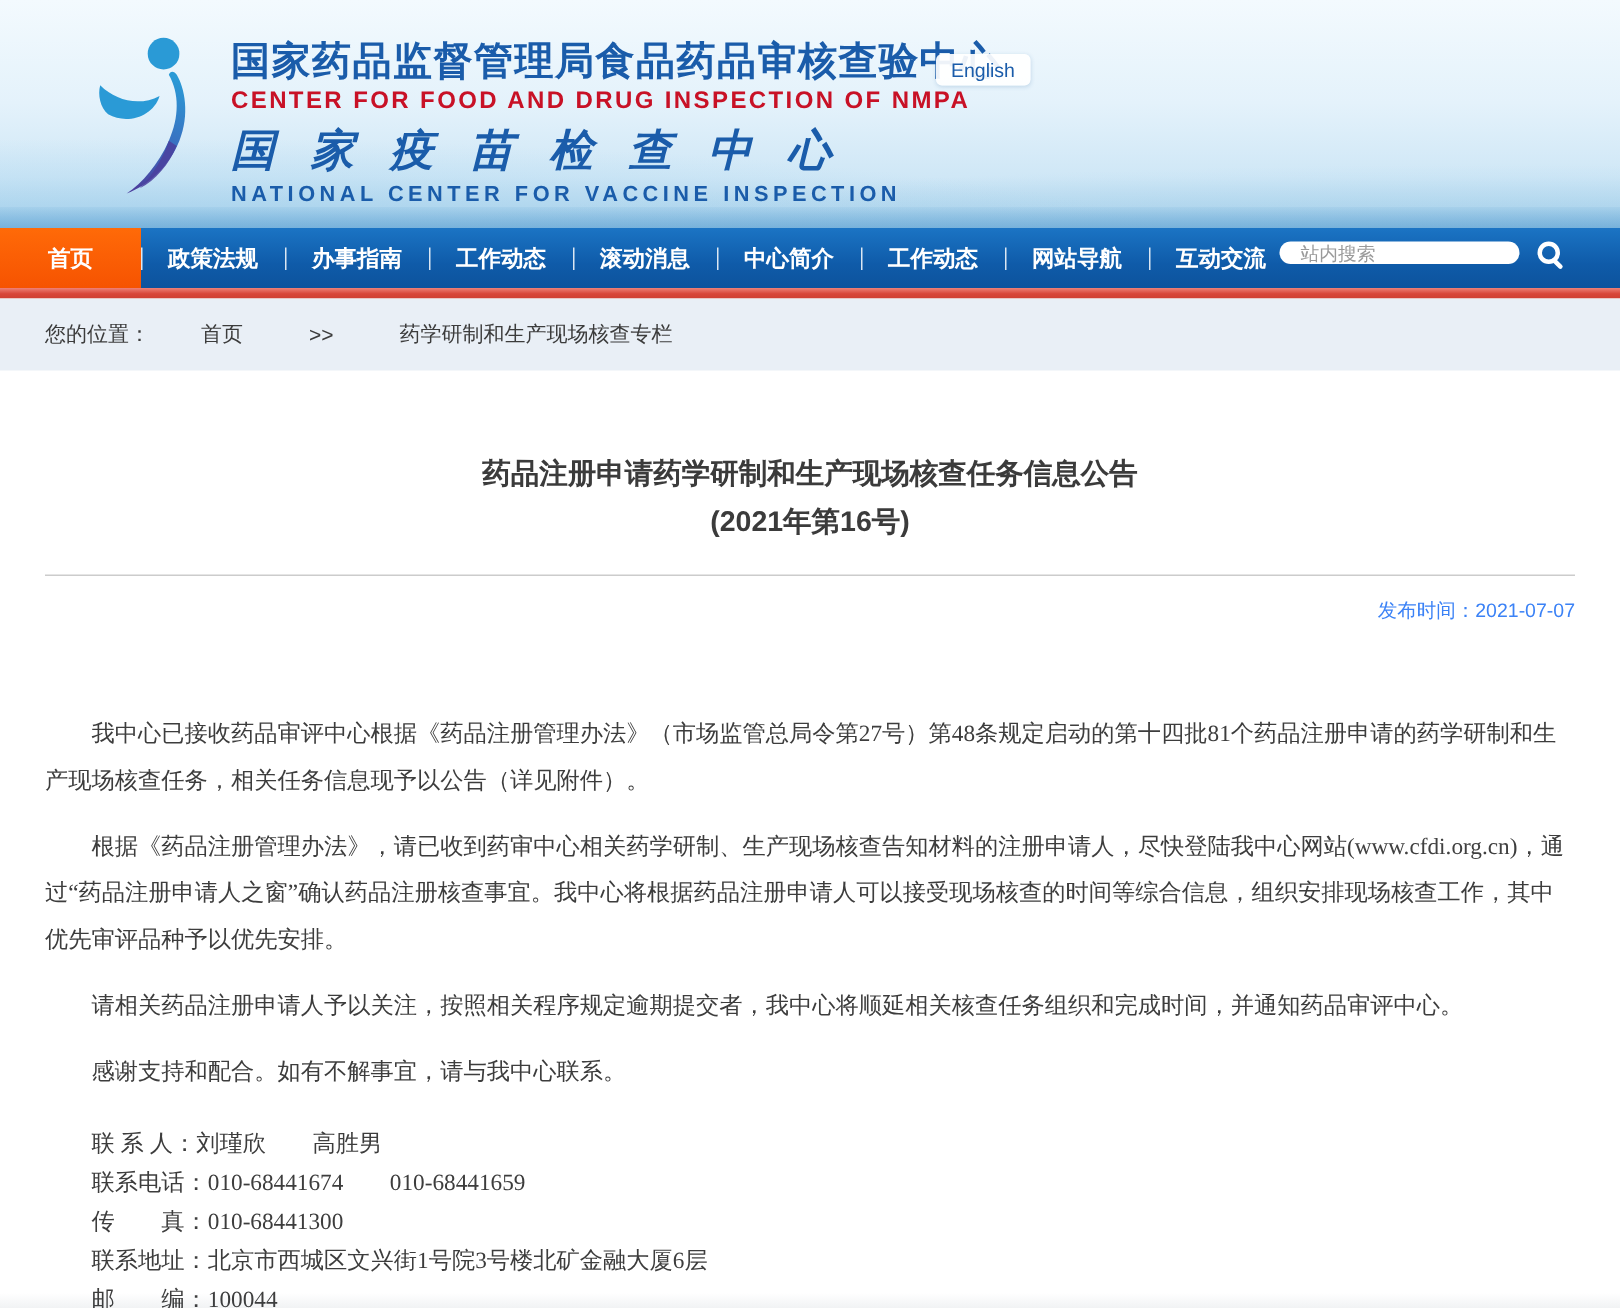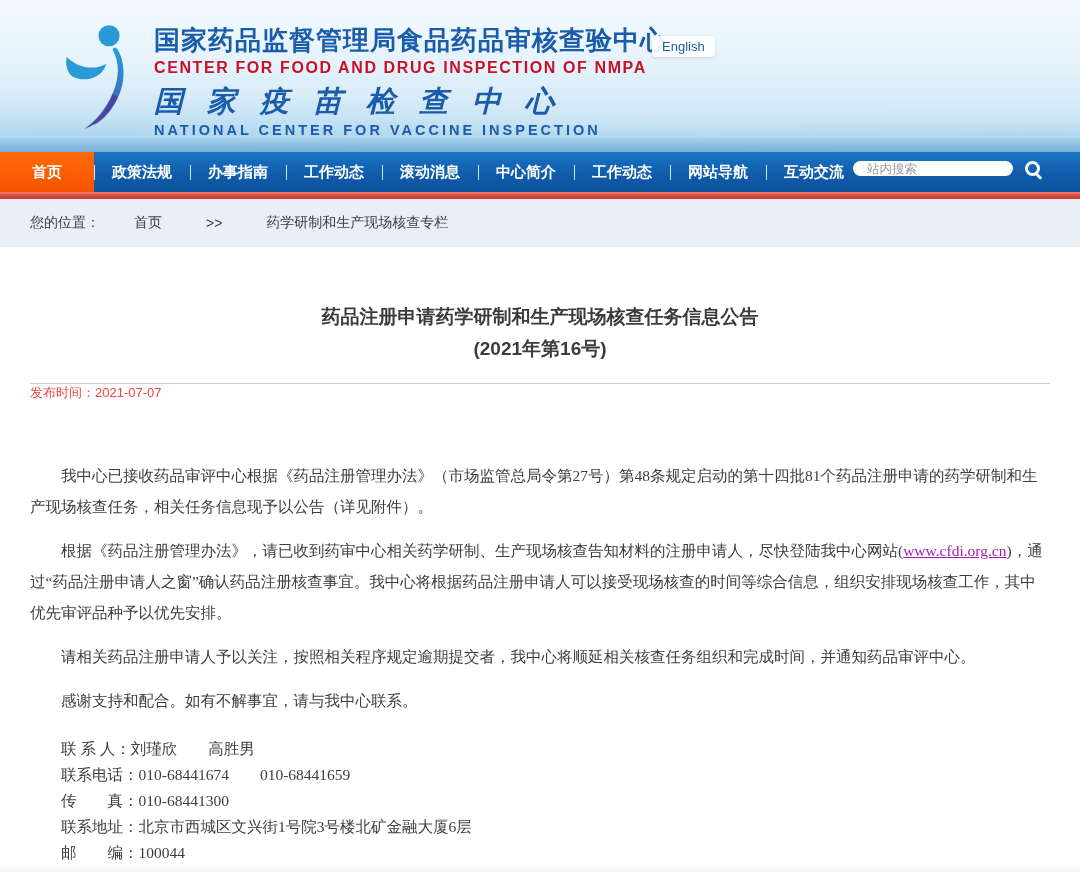--- a/index.html
+++ b/index.html
@@ -22,21 +22,21 @@
     background:linear-gradient(180deg, rgba(122,180,221,.15), rgba(105,168,214,.75));
   }
   .banner-inner { display:flex; align-items:flex-start; padding:22px 0 0 58px; }
   .logo { width:88px; height:112px; margin-right:8px; flex:0 0 auto; }
   .titles { padding-top:4px; }
   .org-cn { font-size:26px; font-weight:bold; color:#1a5caa; letter-spacing:1px; line-height:1.15; }
   .org-en { font-size:16px; font-weight:bold; color:#c81126; letter-spacing:1.6px; margin-top:3px; }
   .vac-cn { font-size:29px; font-weight:bold; color:#1a5caa; letter-spacing:24px; margin-top:9px; line-height:1.1; white-space:nowrap;font-style:italic; }
   .vac-en { font-size:14.5px; font-weight:bold; color:#1a5caa; letter-spacing:3px; margin-top:4px; }
   .english-pill {
-    position:absolute; top:36px; left:652px; background:rgba(255,255,255,.92);
+    position:absolute; top:36px; left:624px; background:rgba(255,255,255,.92);
     color:#1a5caa; font-size:13px; padding:3px 10px; border-radius:4px; cursor:pointer;
     box-shadow:0 1px 3px rgba(30,90,150,.18);
   }
 
   
   .nav {
     height:40px; background:linear-gradient(180deg,#1b74c4 0%,#0f5ba9 60%,#0d539d 100%);
     display:flex; align-items:stretch; position:relative;
   }
   .nav-item {
@@ -69,28 +69,28 @@
   
   .crumb-bar { height:48px; background:#e9eff6; display:flex; align-items:center; padding:0 30px; }
   .crumb-bar, .crumb-bar a { font-size:14px; color:#3c3c3c;gap:34px; }
   .crumb-bar a { text-decoration:none; cursor:pointer; }
   .crumb-sep { margin:0 10px; color:#3c3c3c; }
 
   
   .article { padding:0 30px; }
   .art-title { text-align:center; margin-top:54px; font-size:19px; font-weight:bold; color:#3b3b3b; line-height:32px; }
   .art-rule { border:none; border-top:1px solid #ccc; margin-top:18px; }
-  .pub-time { color:#ef4444; font-size:13px; }
+  .pub-time { text-align:right; color:#3b82f6; font-size:13px; margin-top:14px; }
 
   .body-text {
     margin-top:58px; font-family:"Liberation Serif","DejaVu Serif",serif;
     font-size:15.5px; color:#3d3d3d; line-height:31px;
   }
   .body-text p { text-indent:2em; margin-bottom:13px; }
-  .body-text a.inline-link { color:#a21caf; text-decoration:underline; }
+  .body-text a.inline-link { color:#404040; }
 
   .contact { margin:20px 0 0 2em; font-family:"Liberation Serif","DejaVu Serif",serif;
     font-size:15.5px; color:#3d3d3d; line-height:25px; }
   .contact div { margin-bottom:1px; }
 
   .page-bottom-shade {
     position:absolute; left:0; right:0; bottom:0; height:10px;
     background:linear-gradient(180deg, rgba(0,0,0,0) 0%, rgba(60,80,100,.07) 100%);
   }
 </style>

